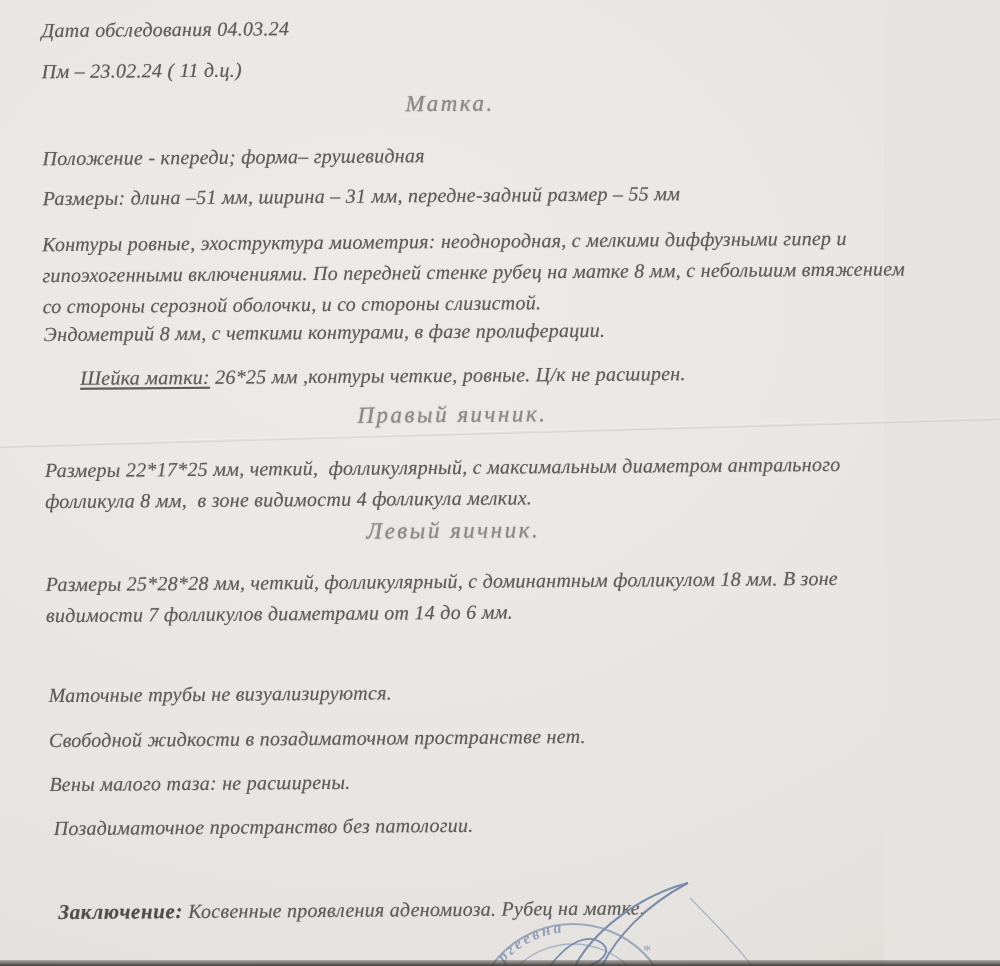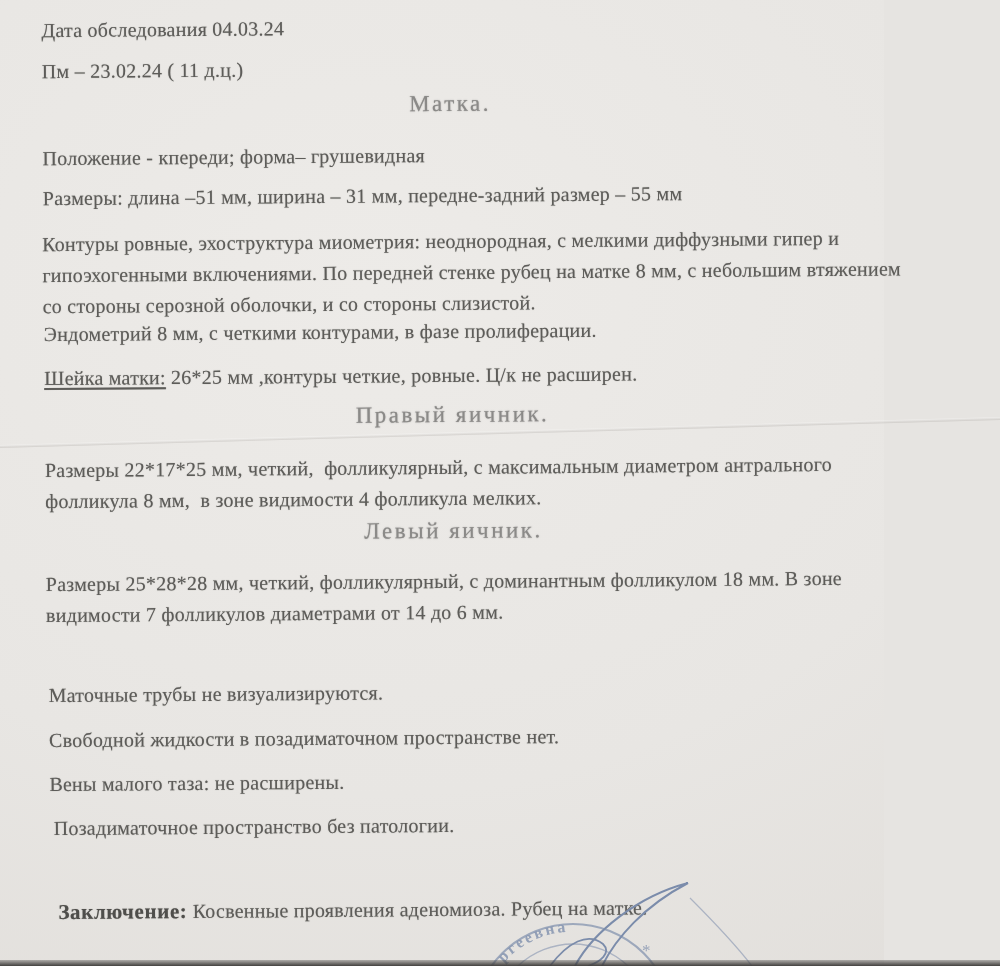--- a/index.html
+++ b/index.html
@@ -5,20 +5,21 @@
   html,body{margin:0;padding:0;}
   body{
     width:1000px;height:966px;overflow:hidden;
     background:#e6e4e1;
     font-family:"Liberation Serif","DejaVu Serif",serif;
   }
   #paper{
     position:relative;width:884px;height:966px;
     background:
       radial-gradient(ellipse 130% 95% at 42% 30%, #edebe8 0%, #e8e6e3 55%, #e0ddd9 100%);
+    font-style: italic;
   }
   #content{
     position:absolute;inset:0;
     transform:rotate(-0.45deg);
     transform-origin:50% 50%;
     color:#5d5c59;
   }
   .line{
     position:absolute;
     font-size:20px;
@@ -29,21 +30,21 @@
   .para{line-height:31px;}
   .heading{
     position:absolute;left:22px;right:0;
     text-align:center;
     font-size:23px;
     letter-spacing:2.5px;
     color:#8b8a88;
     text-shadow:0 0 1.3px rgba(139,138,136,0.85);
     white-space:nowrap;
   }
-  .u{text-decoration:underline;text-underline-offset:3px;}
+  .u{text-decoration:underline;text-underline-offset:3px;margin-left:36px;}
   .b{font-weight:bold;color:#4f4e4b;font-size:21px;letter-spacing:0.6px;}
   #crease{
     position:absolute;left:-10px;top:431px;width:1020px;height:3px;
     background:linear-gradient(to bottom, rgba(255,255,255,0.35), rgba(150,145,140,0.28));
     transform:rotate(-1.6deg);
     pointer-events:none;
   }
   #bottom-edge{
     position:absolute;left:0;bottom:0;width:1000px;height:6px;
     background:linear-gradient(to bottom, rgba(74,72,70,0.35), #43413f);

